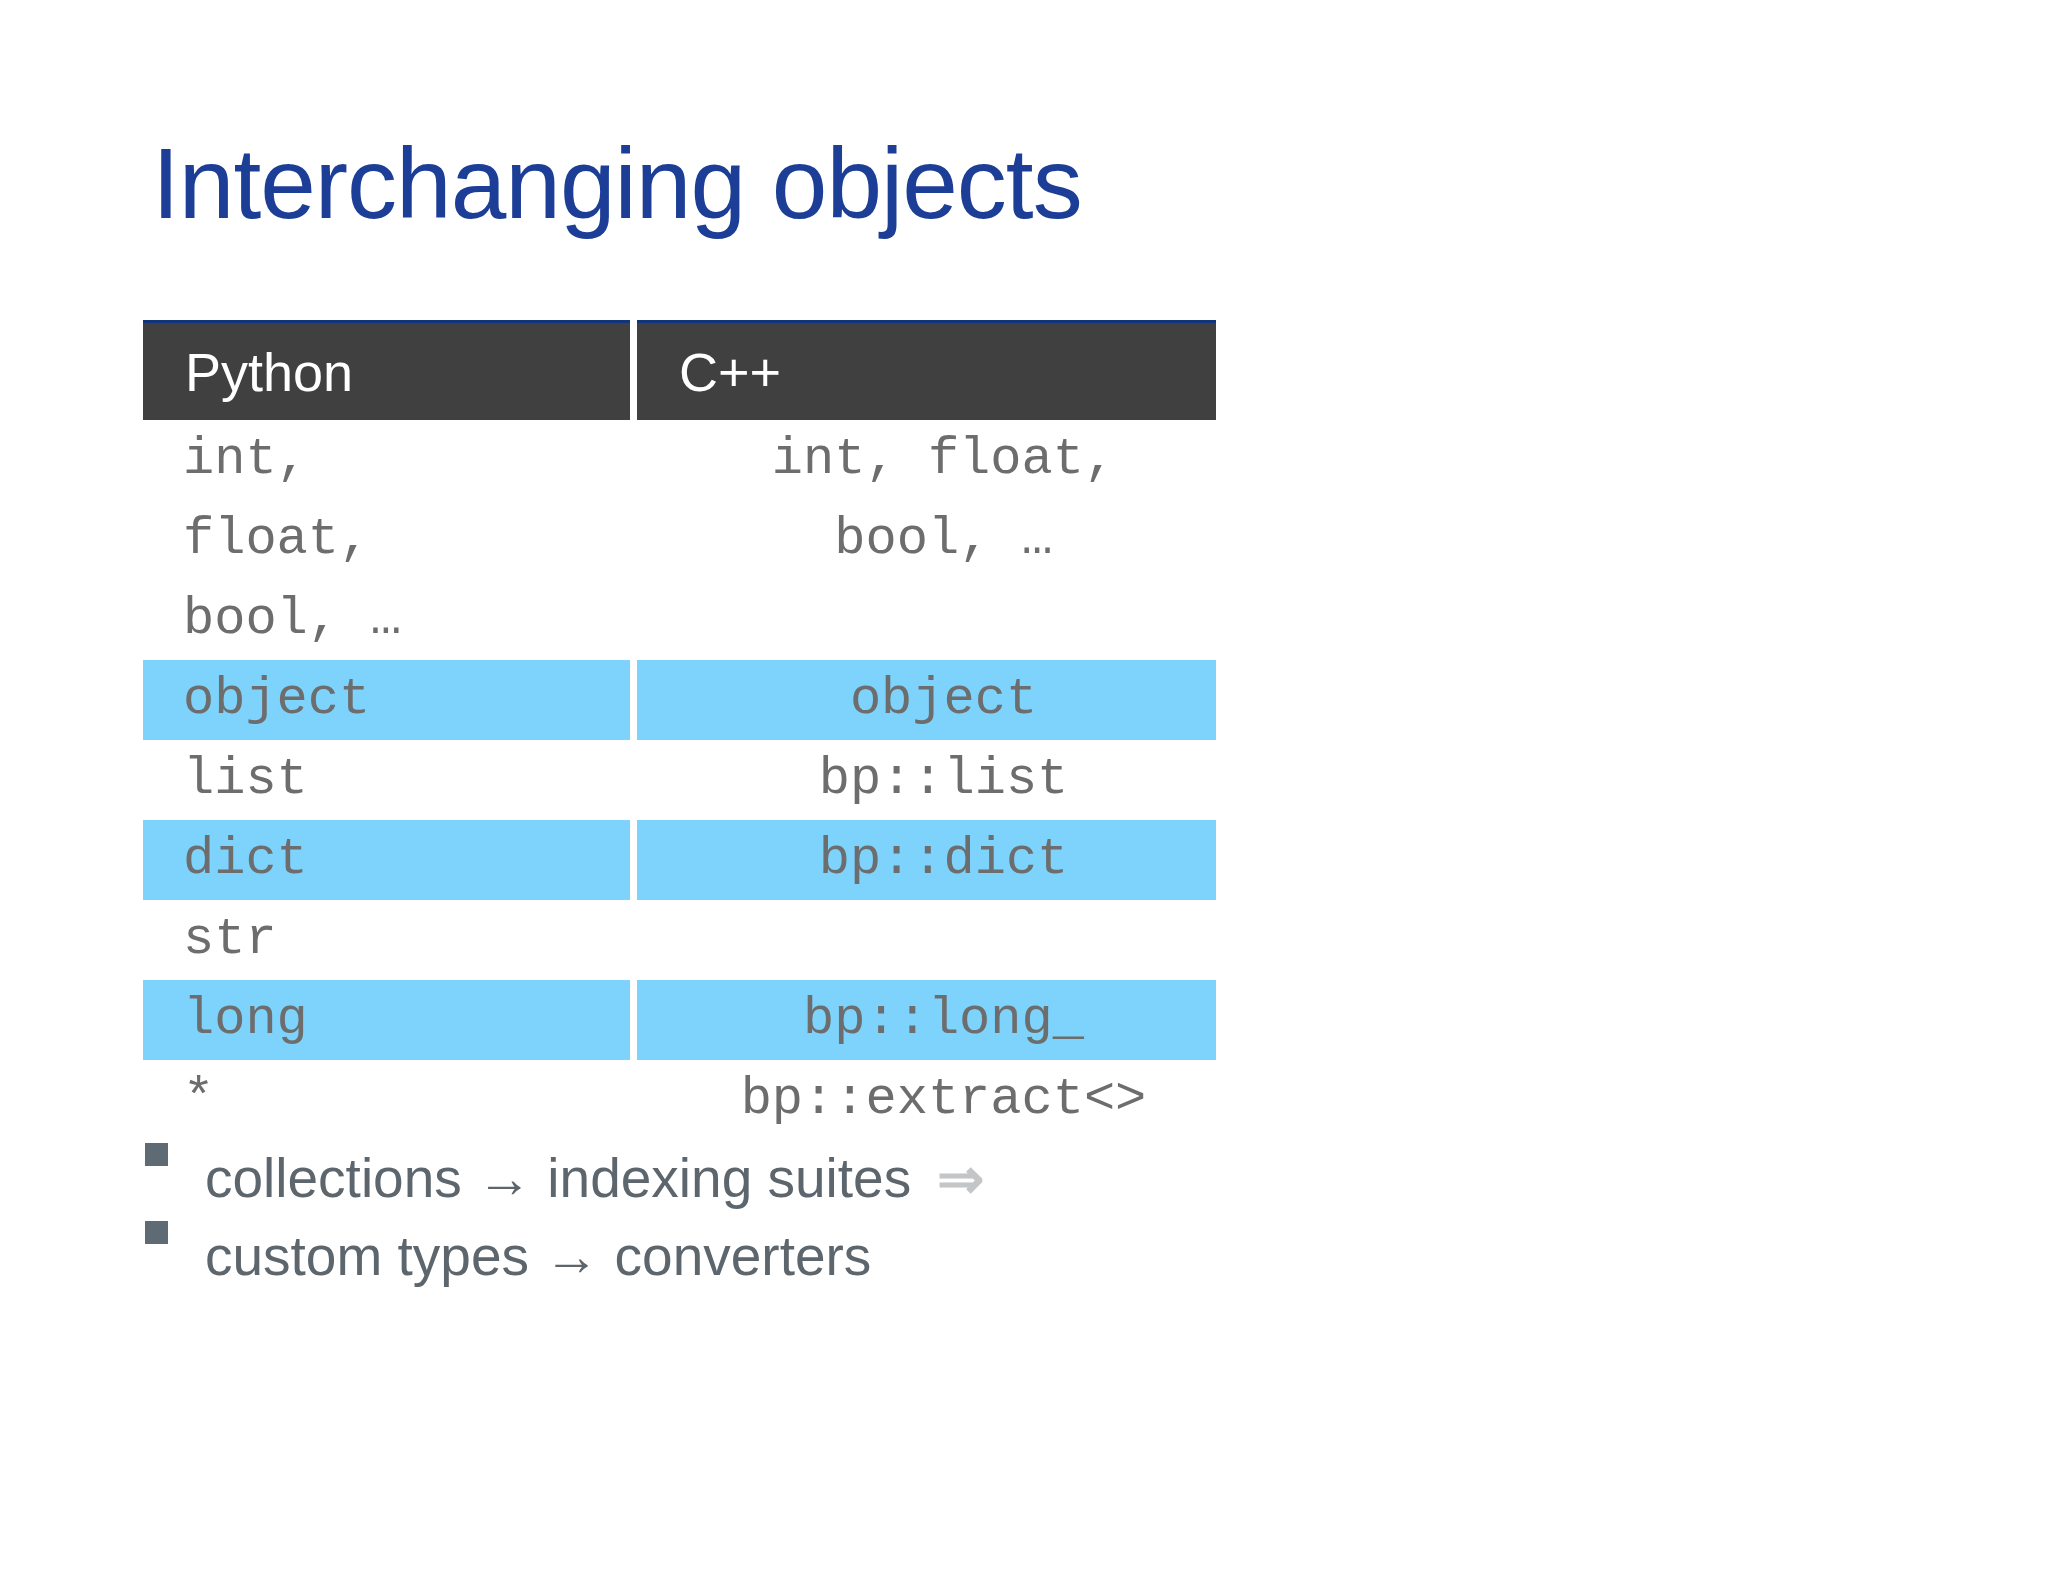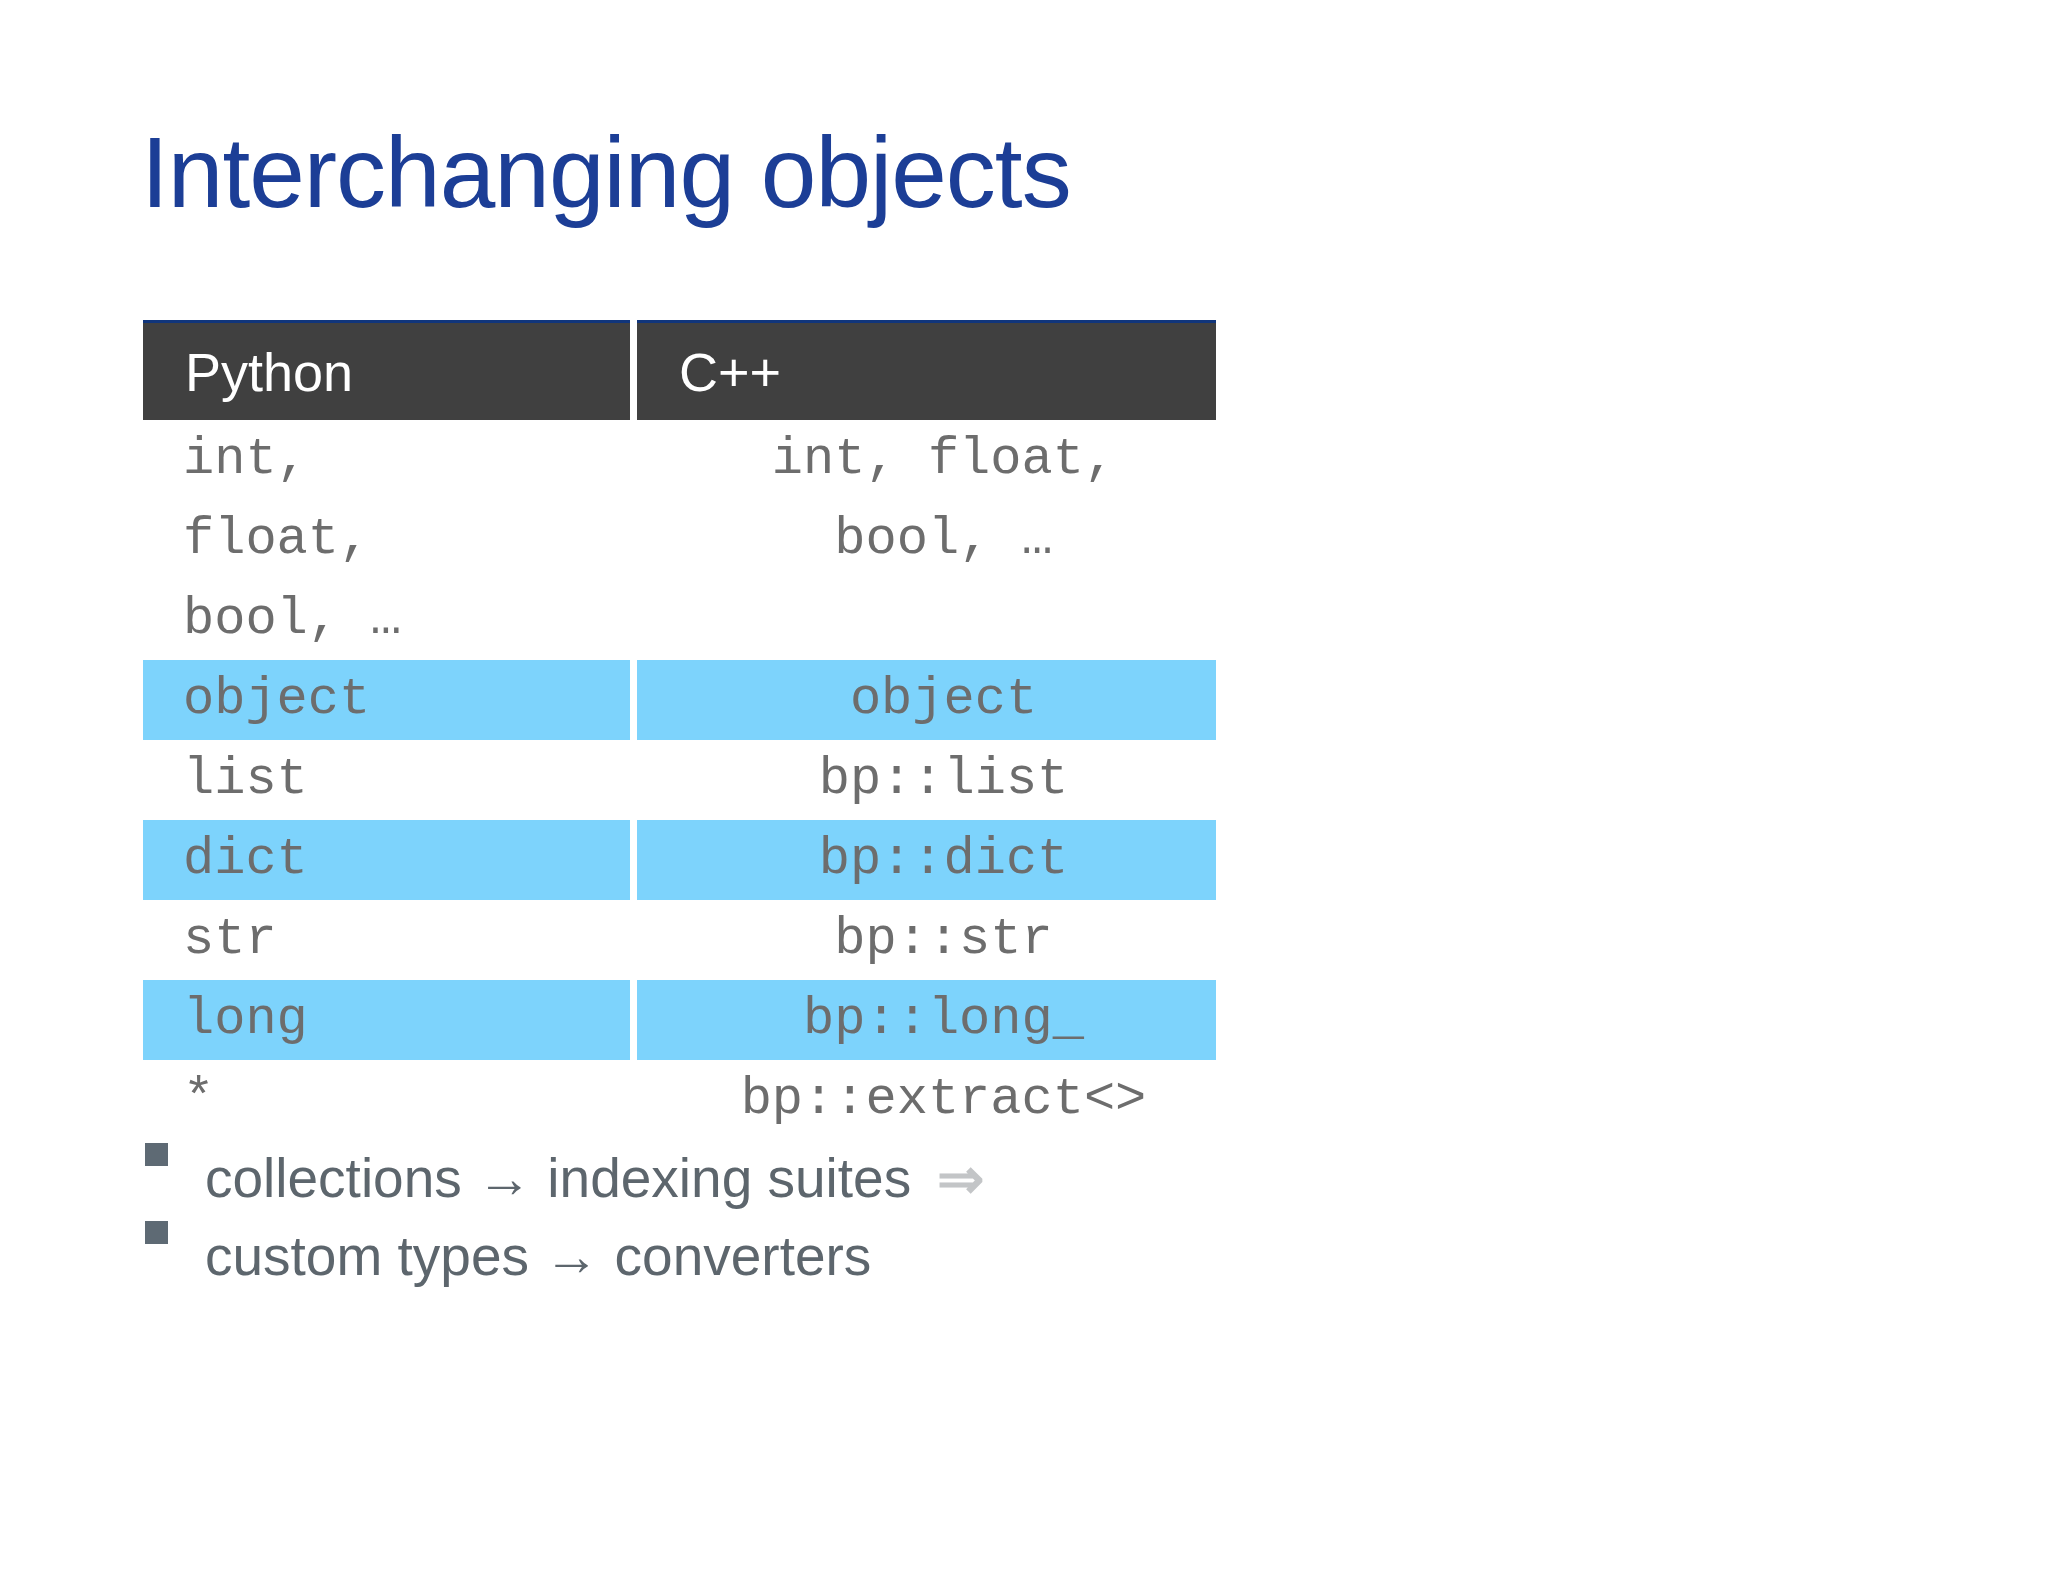--- a/index.html
+++ b/index.html
@@ -13,21 +13,21 @@
     position: relative;
     overflow: hidden;
     font-family: "Liberation Sans", sans-serif;
   }
 
   
   .slide-title {
     position: absolute;
     left: 141px;
     top: 122px;
-    margin: 0;
+    margin: 11px;
     font-size: 100px;
     line-height: 1;
     letter-spacing: -1px;
     font-weight: 500;
     color: #1c3e96;
   }
 
   
   .type-table {
     position: absolute;
@@ -127,21 +127,20 @@
       <div class="cell c2">bp::list</div>
     </div>
 
     <div class="trow tbody-row shaded">
       <div class="cell c1">dict</div>
       <div class="cell c2">bp::dict</div>
     </div>
 
     <div class="trow tbody-row">
       <div class="cell c1">str</div>
-      <div class="cell c2">bp::str</div>
     </div>
 
     <div class="trow tbody-row shaded">
       <div class="cell c1">long</div>
       <div class="cell c2">bp::long_</div>
     </div>
 
     <div class="trow tbody-row">
       <div class="cell c1">*</div>
       <div class="cell c2">bp::extract&lt;&gt;</div>

